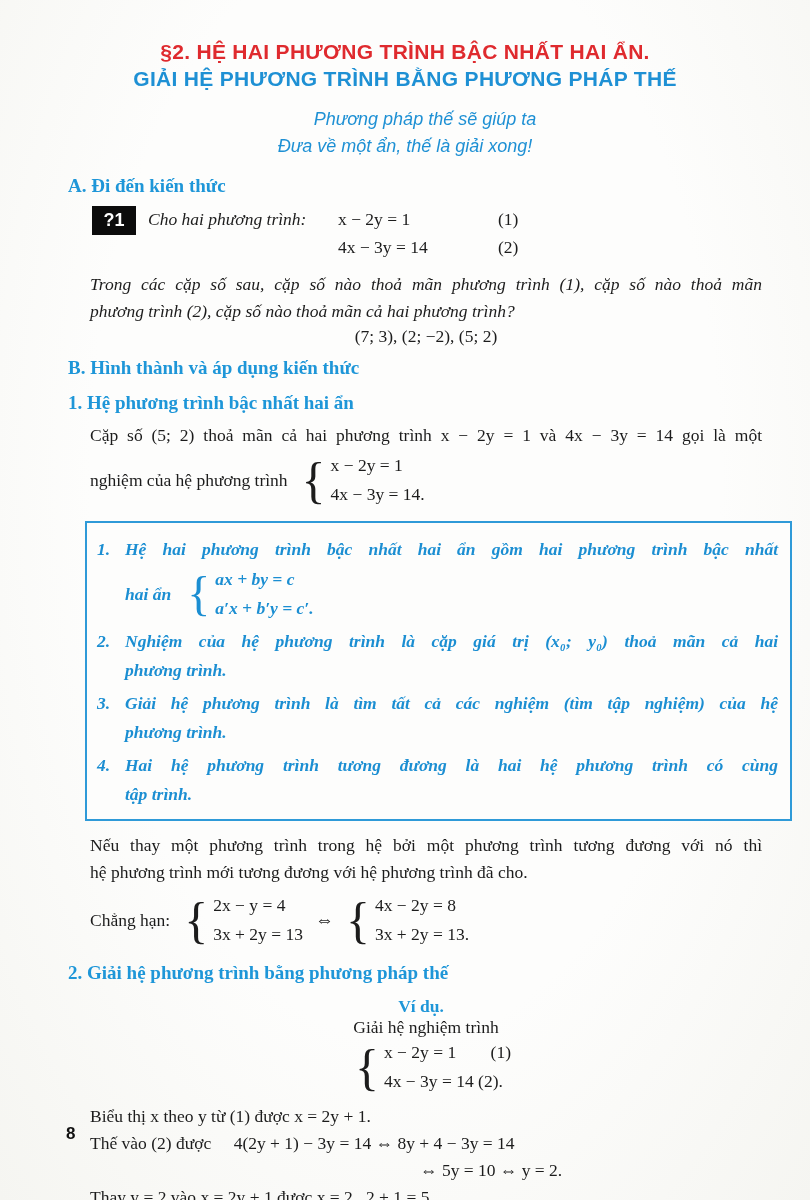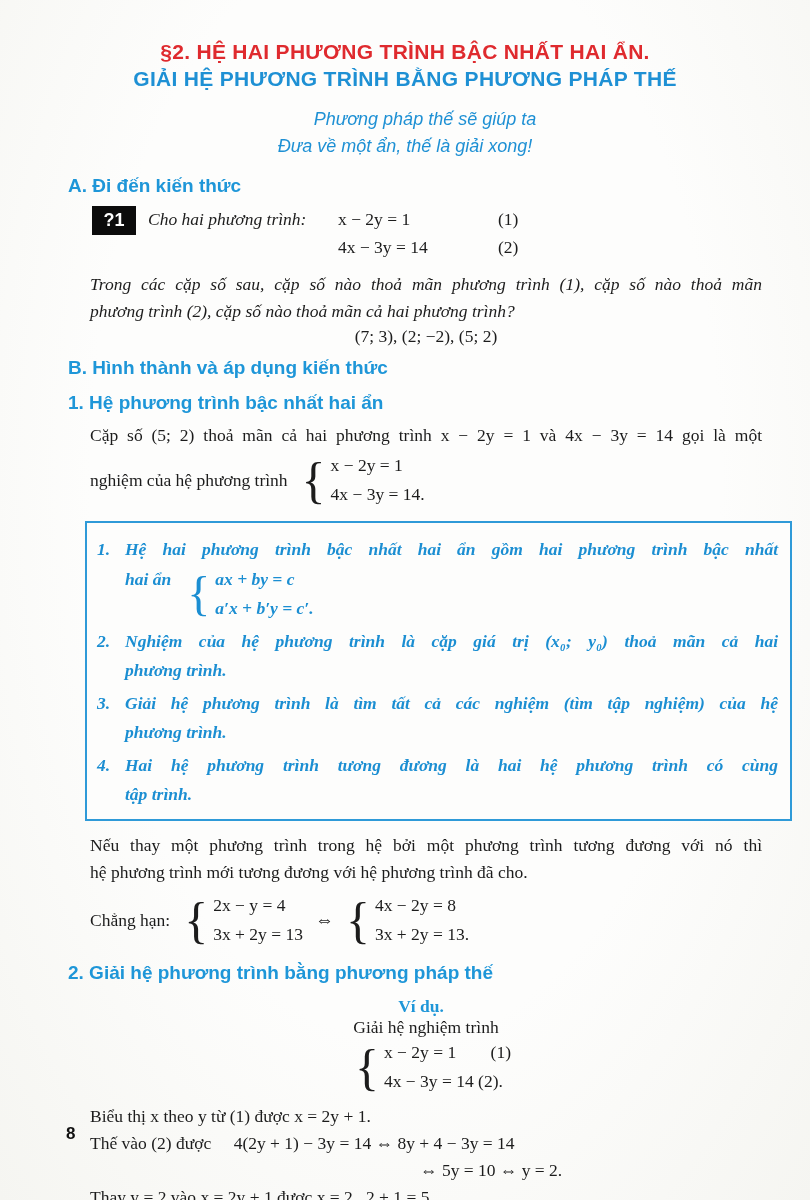--- a/index.html
+++ b/index.html
@@ -16,21 +16,21 @@
   
   .title{ text-align:center; font-family:"Liberation Sans","DejaVu Sans",sans-serif;
           font-weight:700; font-size:21px; letter-spacing:.3px; line-height:27px;}
   .title-red{ margin-top:38px; color:#df2a2e;}
   .title-blue{ color:#1e90d4;}
   .motto{ text-align:center; font-family:"Liberation Sans","DejaVu Sans",sans-serif;
           font-style:italic; font-size:18px; color:#1e90d4; line-height:27px;}
   .motto-1{margin-top:14px;padding-left:40px;}
 
   
-  .h-blue{ font-family:Liberation Sans, sans-serif; font-weight:700;
+  .h-blue{ font-family:Liberation Serif, serif; font-weight:700;
            font-size:19px; color:#1e96d8; margin-left:68px;}
   .h-a{margin-top:15px;}
   .h-b{margin-top:10px;}
   .h-sub{margin-top:13px;}
 
   
   .activity{ position:relative; margin:8px 48px 0 92px; height:62px; font-size:17.5px;}
   .badge{ position:absolute; left:0; top:1px; width:44px; height:29px; background:#0c0c0c;
           color:#ffffff; font-weight:700; text-align:center; line-height:29px; font-size:18px;}
   .prompt{ position:absolute; left:56px; top:4px; font-style:italic;}
@@ -55,21 +55,21 @@
   .gap14{ margin-left:14px;}
   .equiv-big{ font-size:19px; margin:0 12px;}
 
   
   .defbox{ margin:12px 18px 0 85px; border:2px solid #2f9ad8; background:#fdfdfc;
            padding:8px 12px 10px 10px;}
   .defitem{ display:flex; margin-top:4px; color:#1b8ed2; font-weight:700; font-style:italic;
             font-size:17.5px; line-height:29px;}
   .defnum{ width:28px; flex:none;}
   .deftext{ flex:1;}
-  .def-sysline{ display:flex; margin-top:1px;}
+  .def-sysline{ display:flex; align-items:center; margin-top:1px;}
   .def-sysline .intro{ margin-right:16px;}
   .brace-blue{ color:#1b8ed2; font-size:48px; line-height:56px; font-weight:400; margin-right:5px;
                font-style:normal;}
 
   
   .vidu-label{ color:#1e96d8; font-weight:700; margin-right:10px;}
   .indent-step3{ margin-left:330px;}
   .step2-math{ margin-left:18px;}
 
   .pagenum{ position:absolute; left:66px; top:1124px; font-family:"Liberation Sans","DejaVu Sans",sans-serif;

